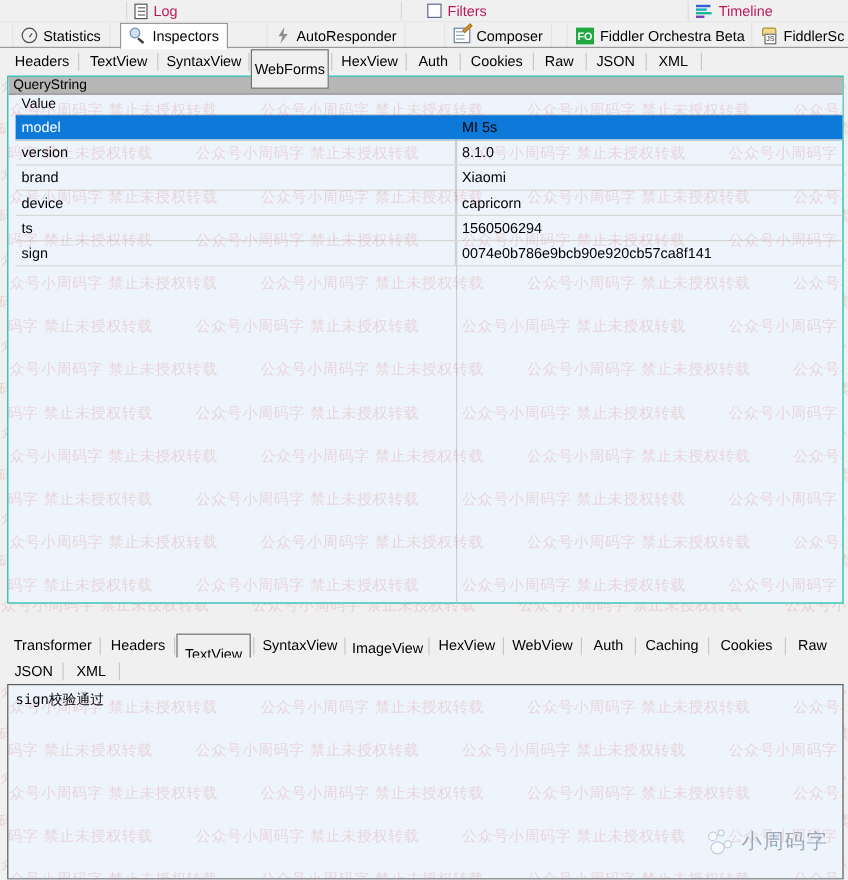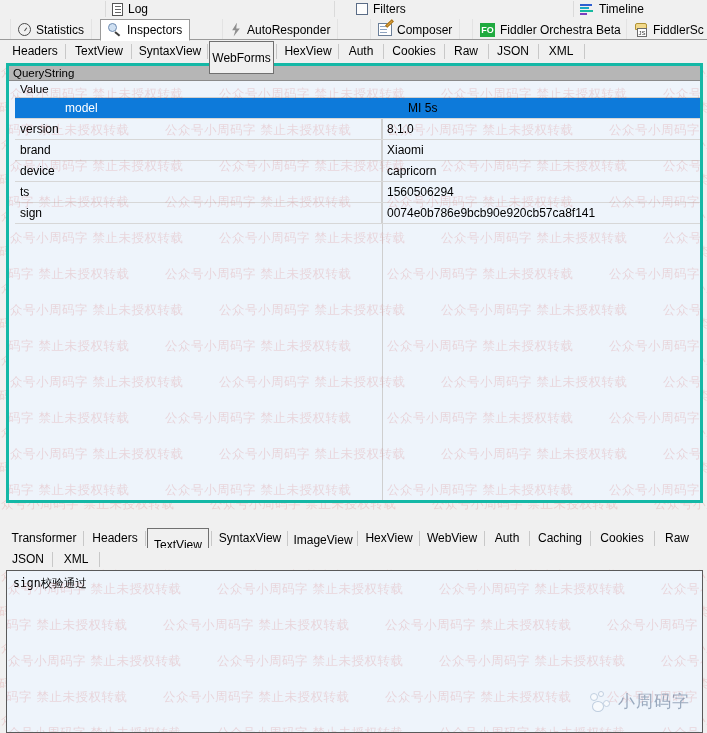--- a/index.html
+++ b/index.html
@@ -50,21 +50,21 @@
     z-index: 10;
   }
   .topbar-item {
     position: absolute;
     top: 0;
     height: 18px;
     display: flex;
     align-items: center;
     gap: 5px;
     font-size: 12px;
-    color: #000000;
+    color: #be185d;
   }
   .tb-log   { left: 112px; }
   .tb-filt  { left: 341px; padding-left: 15px; }
   .tb-time  { left: 580px; }
   .topbar-sep {
     position: absolute;
     top: 1px;
     width: 1px;
     height: 16px;
     background: #dadada;
@@ -282,21 +282,21 @@
     height: 33px;
     top: 1px;
   }
 
   
   .reqpanel {
     position: absolute;
     left: 6px; top: 63px;
     width: 697px; height: 440px;
     background: #eef4fb;
-    border: 3px solid #14b8a6;
+    border: 1px solid #14b8a6;
     box-sizing: border-box;
     overflow: hidden;
     z-index: 5;
     padding-left: 40px;
   }
   .group-header {
     position: absolute;
     left: 0; top: 0;
     width: 697px; height: 15px;
     background: #b6b6b6;
@@ -341,21 +341,20 @@
     color: #000;
   }
   .col-name  { width: 367px; border-right: 1px solid #cfcfcf; }
   .col-value { width: 324px; }
   .grid-row.selected {
     background: #0d7ada;
   }
   .grid-row.selected .col-name {
     color: #ffffff;
     border-right: 1px solid #0d7ada;
-    margin-left: 45px;
   }
   .grid-vline {
     position: absolute;
     left: 373px; top: 15px;
     width: 1px; height: 425px;
     background: #cfcfcf;
     z-index: 6;
   }
 
   

